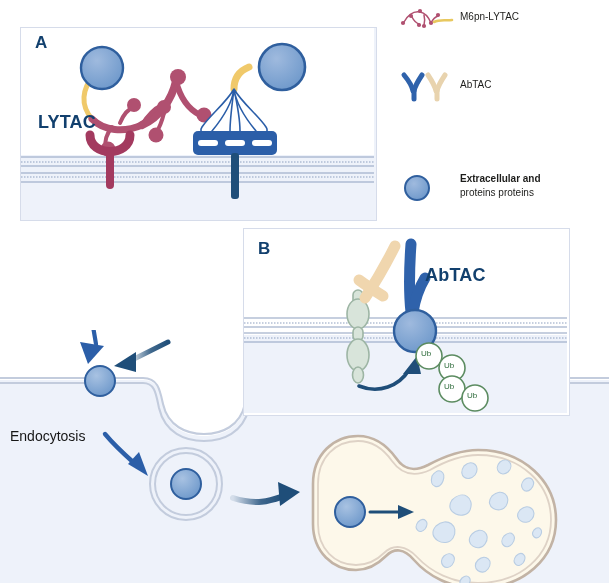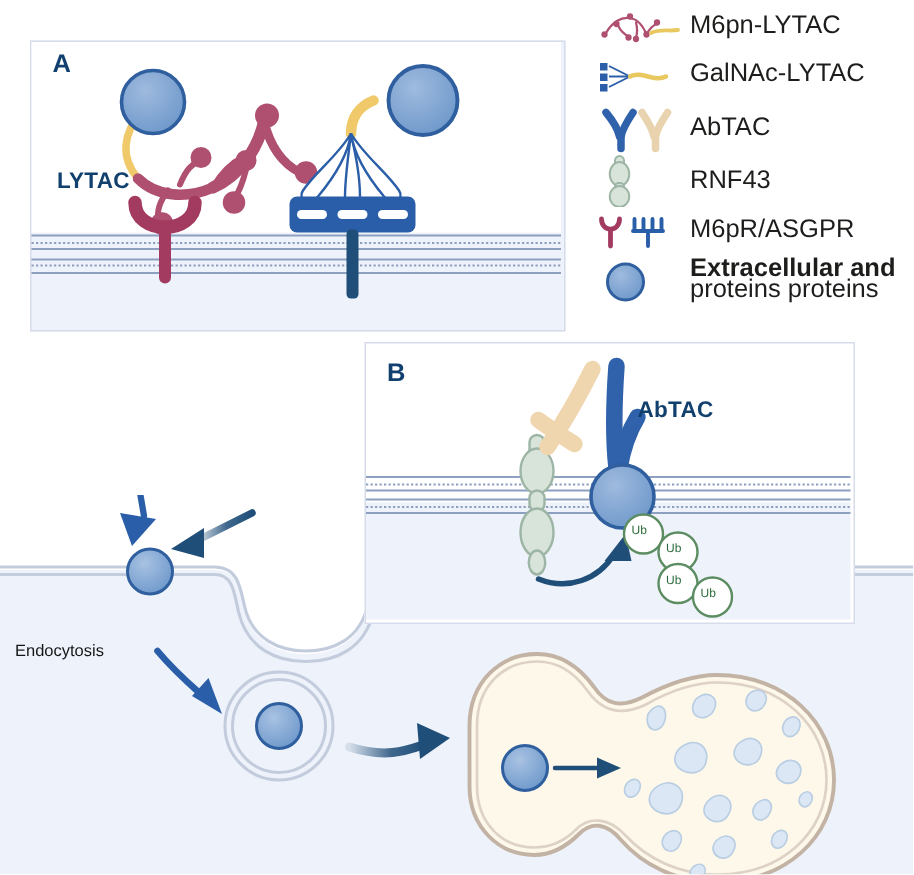--- a/index.html
+++ b/index.html
@@ -5,24 +5,24 @@
   html,body{margin:0;padding:0;}
   body{
     width:609px;height:583px;position:relative;overflow:hidden;
     background:#ffffff;
     font-family:"Liberation Sans","DejaVu Sans",sans-serif;
   }
   #figure{position:absolute;inset:0;}
   .abs{position:absolute;}
   svg{display:block;}
   .txt{position:absolute;color:#1d1d1b;white-space:nowrap;}
-  .legend-label{font-size:17px;color:#1d1d1b;line-height:13px;}
+  .legend-label{font-size:10px;color:#1d1d1b;line-height:13px;}
   .panel-letter{font-size:17px;font-weight:bold;color:#12406e;}
-  .mech-label{font-size:15px;font-weight:bold;color:#12406e;letter-spacing:.2px;}
-  .plain-label{font-size:11px;color:#161616;}
+  .mech-label{font-size:18px;font-weight:bold;color:#12406e;letter-spacing:.2px;}
+  .plain-label{font-size:14px;color:#161616;}
 </style>
 </head>
 <body>
 
 <div id="figure">
 
   <svg class="abs" style="left:0;top:330px;" width="609" height="253">
     <defs>
       <radialGradient id="sphGrad" cx="38%" cy="32%" r="72%">
         <stop offset="0%" stop-color="#a8c2e2"></stop>
@@ -253,84 +253,38 @@
           <circle cx="21" cy="19" r="2.1"></circle>
           <circle cx="26" cy="20" r="2.1"></circle>
           <circle cx="33" cy="17" r="2.1"></circle>
           <circle cx="40" cy="9" r="2.1"></circle>
         </g>
         <path d="M36,16 C42,13 48,15 54,14" fill="none" stroke="#e8c85f" stroke-width="2.6" stroke-linecap="round"></path>
       </svg>
       <span class="abs legend-label" style="left:62px;top:6px;">M6pn-LYTAC</span>
     </div>
 
-    <div class="abs" style="left:0;top:32px;width:208px;height:30px;">
-      <svg class="abs" style="left:0;top:2px;" width="56" height="26">
-        <g fill="#2b5ea8">
-          <rect x="2" y="4" width="5" height="5"></rect>
-          <rect x="2" y="11" width="5" height="5"></rect>
-          <rect x="2" y="18" width="5" height="5"></rect>
-        </g>
-        <g stroke="#2b5ea8" stroke-width="1.3" fill="none">
-          <path d="M8,6 L22,13"></path>
-          <path d="M8,13 L22,13"></path>
-          <path d="M8,20 L22,13"></path>
-        </g>
-        <path d="M22,13 C30,9 38,17 46,13" fill="none" stroke="#e8c85f" stroke-width="3" stroke-linecap="round"></path>
-      </svg>
-      <span class="abs legend-label" style="left:62px;top:6px;">GalNAc-LYTAC</span>
-    </div>
 
     <div class="abs" style="left:0;top:64px;width:208px;height:34px;">
       <svg class="abs" style="left:0;top:2px;" width="56" height="32">
         <g stroke="#2f62ab" stroke-width="5" fill="none" stroke-linecap="round">
           <path d="M6,5 C11,11 14,16 15,21"></path>
           <path d="M24,5 C20,11 17,16 16,21"></path>
           <path d="M16,21 L16,29"></path>
         </g>
         <g stroke="#e8d3ae" stroke-width="5" fill="none" stroke-linecap="round">
           <path d="M30,5 C34,11 37,16 38,21"></path>
           <path d="M47,5 C43,11 40,16 39,21"></path>
           <path d="M39,21 L39,29"></path>
         </g>
       </svg>
       <span class="abs legend-label" style="left:62px;top:10px;">AbTAC</span>
     </div>
 
-    <div class="abs" style="left:0;top:98px;width:208px;height:36px;">
-      <svg class="abs" style="left:0;top:0;" width="56" height="36">
-        <g fill="#d8e4da" stroke="#9db5a4" stroke-width="1.3">
-          <rect x="12" y="2" width="6" height="7" rx="3"></rect>
-          <ellipse cx="15" cy="14" rx="6.5" ry="8"></ellipse>
-          <rect x="12" y="20" width="6" height="5" rx="2.5"></rect>
-          <ellipse cx="15" cy="29" rx="6.5" ry="7"></ellipse>
-        </g>
-      </svg>
-      <span class="abs legend-label" style="left:62px;top:11px;">RNF43</span>
-    </div>
-
-    <div class="abs" style="left:0;top:134px;width:208px;height:32px;">
-      <svg class="abs" style="left:0;top:0;" width="56" height="30">
-
-        <g stroke="#a33a5f" stroke-width="3.2" fill="none" stroke-linecap="round">
-          <path d="M3,8 C3,17 15,17 15,8"></path>
-          <path d="M9,15 L9,26"></path>
-        </g>
-
-        <g stroke="#2b5ea8" stroke-width="2.6" fill="none" stroke-linecap="round">
-          <path d="M24,16 L44,16"></path>
-          <path d="M25,16 L25,8"></path>
-          <path d="M31,16 L31,8"></path>
-          <path d="M37,16 L37,8"></path>
-          <path d="M43,16 L43,8"></path>
-          <path d="M34,16 L34,26"></path>
-        </g>
-      </svg>
-      <span class="abs legend-label" style="left:62px;top:8px;">M6pR/ASGPR</span>
-    </div>
+
 
     <div class="abs" style="left:0;top:168px;width:208px;height:40px;">
       <svg class="abs" style="left:4px;top:2px;" width="36" height="32">
         <defs>
           <radialGradient id="sphGradL" cx="38%" cy="32%" r="72%">
             <stop offset="0%" stop-color="#9fbade"></stop>
             <stop offset="100%" stop-color="#6f99cb"></stop>
           </radialGradient>
         </defs>
         <circle cx="15" cy="14" r="12" fill="url(#sphGradL)" stroke="#2f5f9e" stroke-width="2"></circle>

